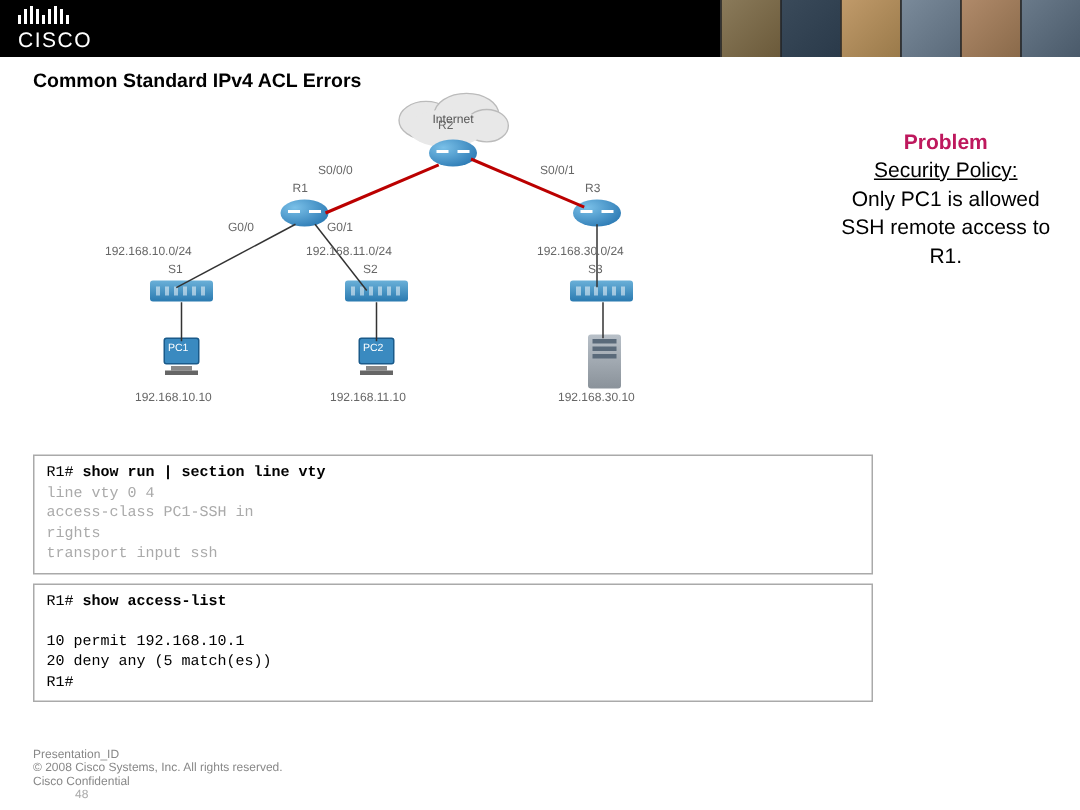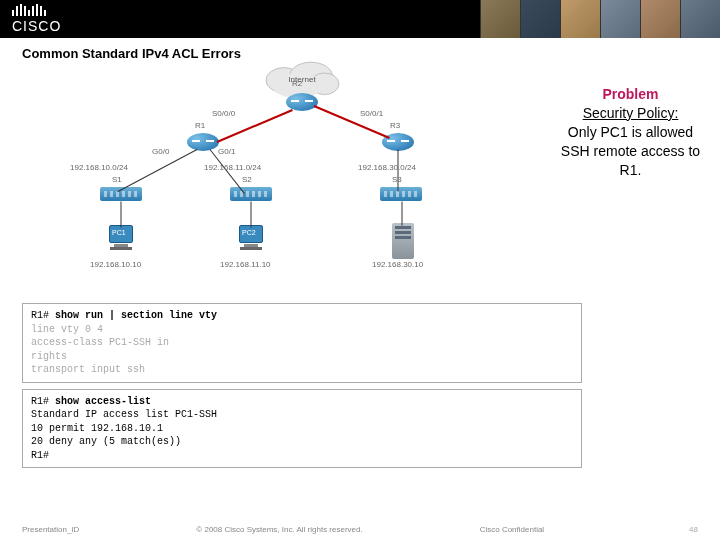--- a/index.html
+++ b/index.html
@@ -39,21 +39,21 @@
   .server::before { content:""; position:absolute; top:3px; left:3px; right:3px; height:3px; background:#5a6a7a; box-shadow: 0 5px 0 #5a6a7a, 0 10px 0 #5a6a7a; }
   .lbl { position: absolute; font-family: "Segoe UI", Arial, sans-serif; font-size: 8px; color: #666; white-space: nowrap; }
   .line { position: absolute; background: #b00; height: 2px; transform-origin: left center; }
   .bline { position: absolute; background: #333; height: 1px; transform-origin: left center; }
   .sidebar { position: absolute; right: -10px; top: 20px; width: 155px; text-align: center; font-size: 14px; line-height: 1.35; }
   .sidebar .hdr { font-weight: bold; color: #be185d; }
   .terminal { position: absolute; left: 0; top: 238px; width: 560px; }
   .termbox { border: 1px solid #aaa; background: #fff; font-family: "Courier New", monospace; font-size: 10px; color: #aaa; padding: 5px 8px; line-height: 1.35; margin-bottom: 6px; }
   .termbox .cmd { color: #000; font-weight: bold; }
   .termbox .norm { color: #000; }
-  .footer { position: absolute; bottom: 6px; left: 22px; right: 22px; display: flex; justify-content: space-between; font-size: 8px; color: #888; }
+  .footer { position: absolute; bottom: 6px; left: 22px; right: 22px; display: flex; justify-content: space-between; font-size: 8px; color: #888; flex-direction: column; }
   .footer .pg { color: #aaa; margin-left: 28px; }
 </style>
 </head>
 <body>
 
 <div class="topbar">
   <div class="logo">
     <div class="logo-bars">
       <span style="height:6px;margin-top:6px"></span>
         <span style="height:10px;margin-top:2px"></span>
@@ -153,21 +153,21 @@
     <div class="terminal">
       <div class="termbox">
         <span class="norm">R1#</span> <span class="cmd">show run | section line vty</span><br>
         <span>line vty 0 4</span><br>
         <span> access-class PC1-SSH in</span><br>
         <span> rights</span><br>
         <span> transport input ssh</span>
       </div>
       <div class="termbox">
         <span class="norm">R1#</span> <span class="cmd">show access-list</span><br>
-        <span class="norm">Standard IP access list PC1-SSH</span><br>
+        <br>
         <span class="norm">    10 permit 192.168.10.1</span><br>
         <span class="norm">    20 deny   any (5 match(es))</span><br>
         <span class="norm">R1#</span>
       </div>
     </div>
   </div>
 </div>
 
 <div class="footer">
   <span>Presentation_ID</span>

